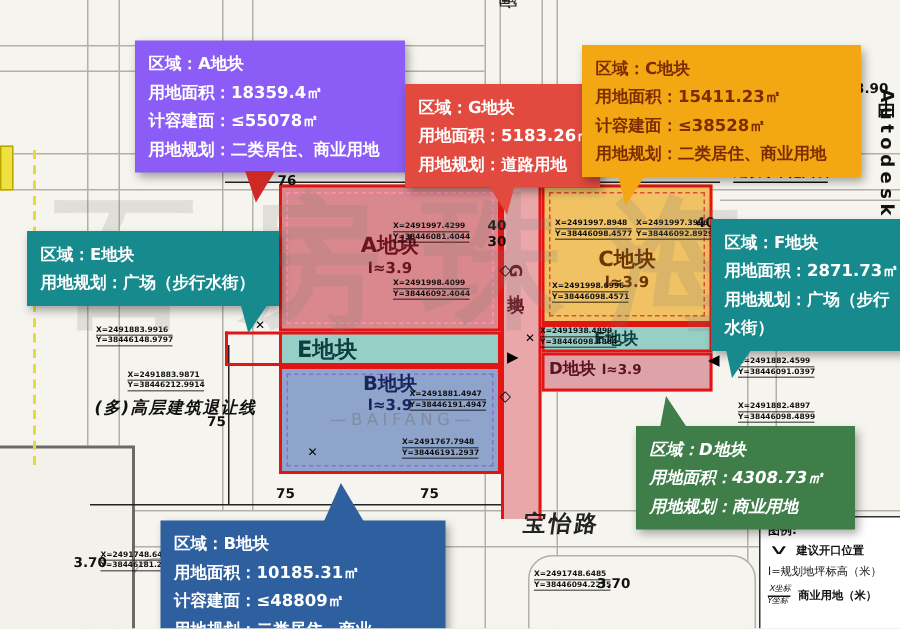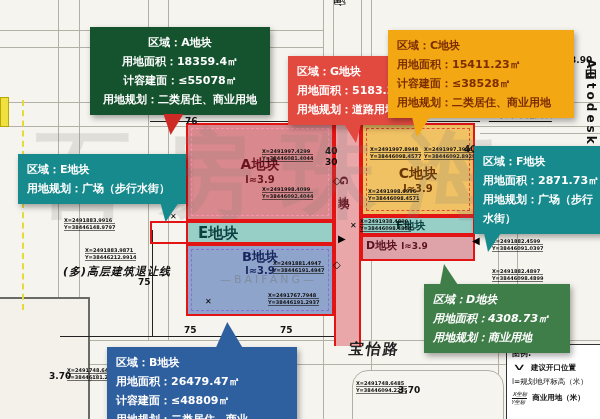--- a/index.html
+++ b/index.html
@@ -58,21 +58,21 @@
   .marker{position:absolute;font-size:10px;color:#000;line-height:1;z-index:10;}
   .mk-wide{transform:scaleX(1.9);}
   .mk-x{font-size:8px;}
   .ann{position:absolute;color:#111;z-index:10;white-space:nowrap;}
   .ann-underline{font-size:9px;font-weight:bold;border-bottom:1px solid #111;transform:skewX(-10deg);}
   .ann-big{font-size:11px;font-weight:bold;letter-spacing:1px;}
 
   
   .callout{position:absolute;color:#fff;font-weight:bold;font-size:11px;line-height:19px;padding:6px 9px;box-shadow:2px 3px 6px rgba(0,0,0,0.35);z-index:30;}
   .co-row{white-space:nowrap;}
-  .co-a{background:#14532d;text-align:center;}
+  .co-a{background:#8b5cf6;}
   .co-g{background:#e24a40;}
   .co-c{background:#f3a713;color:#7c2d00;}
   .co-e{background:#178a8d;}
   .co-f{background:#178a8d;}
   .co-d{background:#3f7d49;}
   .co-b{background:#2e5f9f;}
   .callout::after{content:"";position:absolute;width:0;height:0;}
   .co-a::after{bottom:-20px;left:70px;border-left:14px solid transparent;border-right:6px solid transparent;border-top:21px solid #cd2a26;transform:skewX(-18deg);}
   .co-g::after{bottom:-18px;left:56px;border-left:12px solid transparent;border-right:5px solid transparent;border-top:19px solid #e24a40;}
   .co-c::after{bottom:-19px;left:24px;border-left:5px solid transparent;border-right:13px solid transparent;border-top:20px solid #f3a713;}
@@ -265,21 +265,21 @@
   <div>
 
   <div class="callout co-a" style="left: 90px; top: 27px; width: 162px;">
         <div>
           <div class="co-row">区域：A地块</div>
           <div class="co-row">用地面积：18359.4㎡</div>
           <div class="co-row">计容建面：≤55078㎡</div>
           <div class="co-row">用地规划：二类居住、商业用地</div>
         </div>
       </div>
-      <div class="callout co-g" style="left: 288px; top: 56px; width: 112px;">
+      <div class="callout co-g" style="left: 270px; top: 56px; width: 112px;">
         <div>
           <div class="co-row">区域：G地块</div>
           <div class="co-row">用地面积：5183.26㎡</div>
           <div class="co-row">用地规划：道路用地</div>
         </div>
       </div>
       <div class="callout co-c" style="left: 388px; top: 30px; width: 168px;">
         <div>
           <div class="co-row">区域：C地块</div>
           <div class="co-row">用地面积：15411.23㎡</div>
@@ -304,21 +304,21 @@
       <div class="callout co-d" style="left: 424px; top: 284px; width: 128px; font-style: italic;">
         <div>
           <div class="co-row">区域：D地块</div>
           <div class="co-row">用地面积：4308.73㎡</div>
           <div class="co-row">用地规划：商业用地</div>
         </div>
       </div>
       <div class="callout co-b" style="left: 107px; top: 347px; width: 172px;">
         <div>
           <div class="co-row">区域：B地块</div>
-          <div class="co-row">用地面积：26479.47㎡</div>
+          <div class="co-row">用地面积：10185.31㎡</div>
           <div class="co-row">计容建面：≤48809㎡</div>
           <div class="co-row">用地规划：二类居住、商业</div>
         </div>
       </div>
     </div>
 
   <div class="legend">
     <div class="lg-title">图例:</div>
     <div class="lg-row">
       <span class="lg-v">∨</span>

